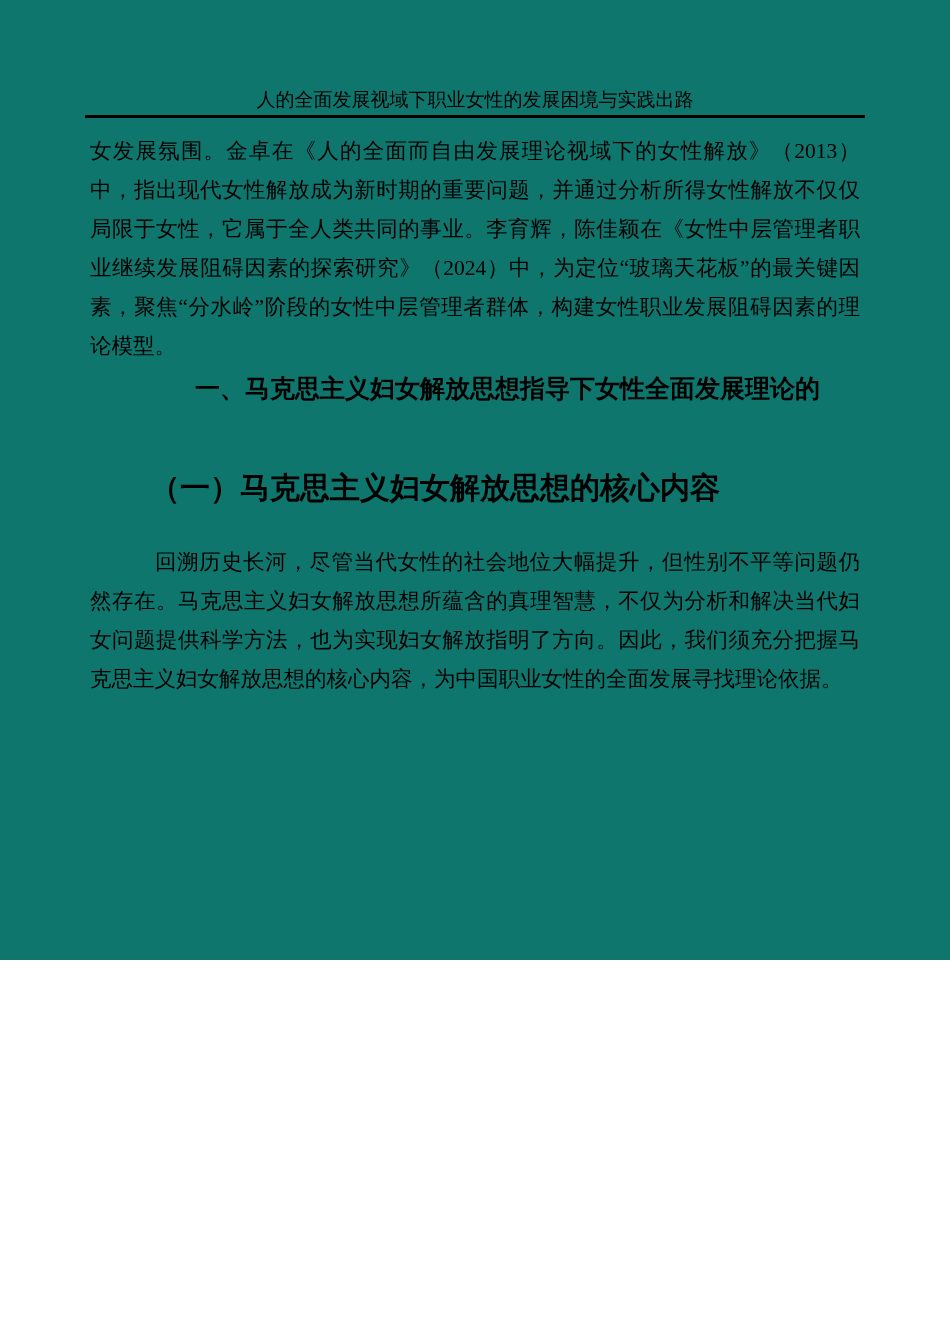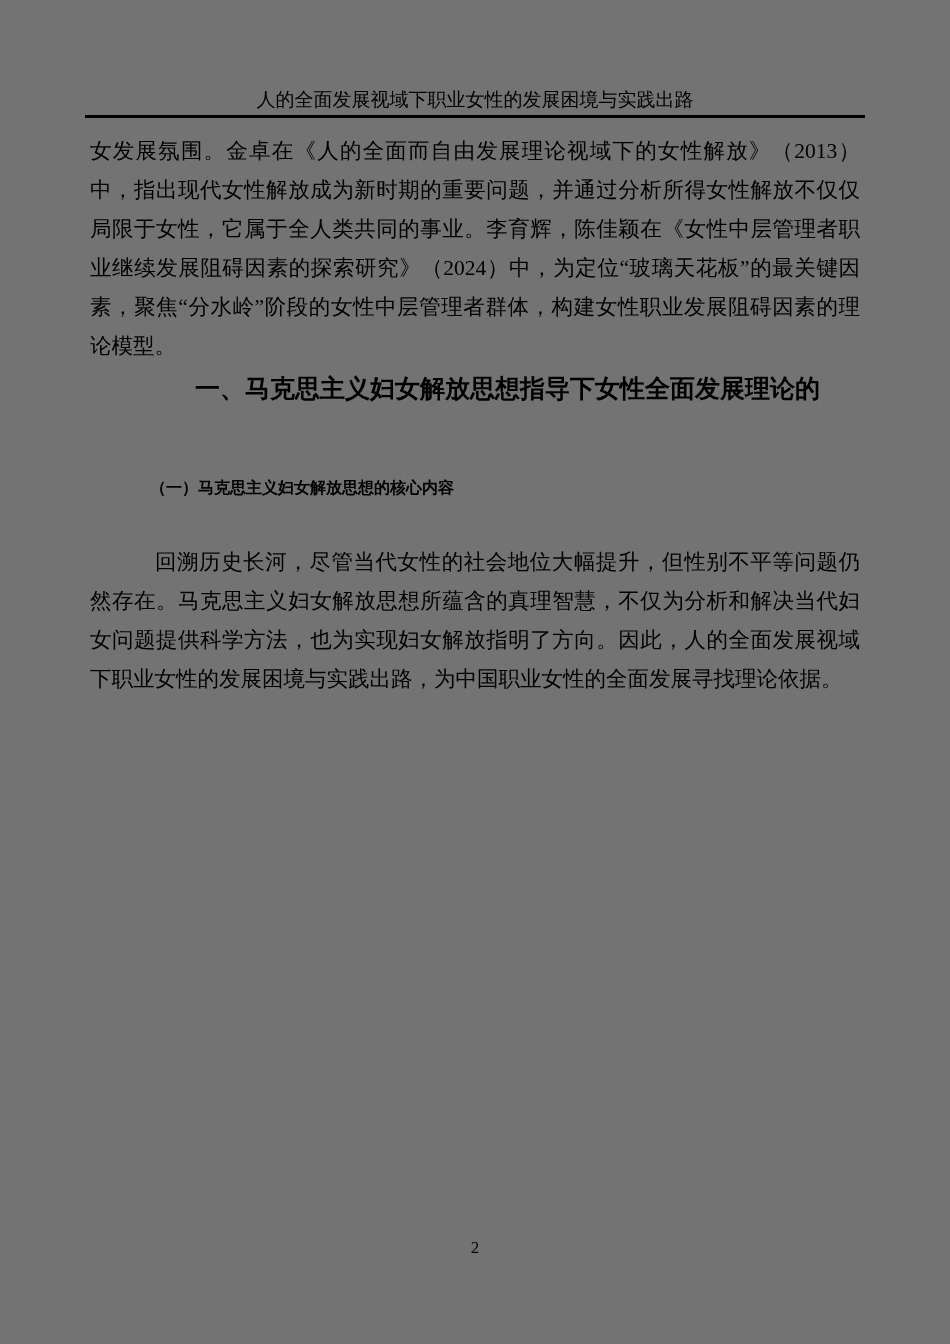--- a/index.html
+++ b/index.html
@@ -3,22 +3,22 @@
 <meta charset="utf-8">
 <style>
   html, body {
     margin: 0;
     padding: 0;
     background: #ffffff;
   }
   .page {
     position: relative;
     width: 950px;
-    height: 1344px;
-    background: #737373;
+    height: 960px;
+    background: #0f766e;
     overflow: hidden;
     color: #000000;
     font-family: "Liberation Serif", "DejaVu Serif", serif;
   }
   .content {
     position: absolute;
     left: 85px;
     top: 0;
     width: 780px;
   }
@@ -61,21 +61,21 @@
     white-space: nowrap;
   }
   h1.sec-heading .h1-line2 {
     display: block;
   }
   h2.sub-heading {
     margin: 16px 0 40px 0;
     padding-left: 65px;
     font-family: "Liberation Sans", "DejaVu Sans", sans-serif;
     font-weight: 700;
-    font-size: 16px;
+    font-size: 30px;
     line-height: 30px;
     color: #000000;
   }
   sup.footnote-ref {
     font-size: 13px;
     line-height: 0;
     vertical-align: super;
   }
   .footer-pageno {
     position: absolute;
@@ -102,20 +102,20 @@
       <p class="para indent-none">女发展氛围。金卓在《人的全面而自由发展理论视域下的女性解放》（2013）中，指出现代女性解放成为新时期的重要问题，并通过分析所得女性解放不仅仅局限于女性，它属于全人类共同的事业。李育辉，陈佳颖在《女性中层管理者职业继续发展阻碍因素的探索研究》（2024）中，为定位“玻璃天花板”的最关键因素，聚焦“分水岭”阶段的女性中层管理者群体，构建女性职业发展阻碍因素的理论模型。</p>
 
 
       <h1 class="sec-heading">
         <span class="h1-line1">一、马克思主义妇女解放思想指导下女性全面发展理论的</span>
       </h1>
 
 
       <h2 class="sub-heading">（一）马克思主义妇女解放思想的核心内容</h2>
 
-      <p class="para indent-medium">回溯历史长河，尽管当代女性的社会地位大幅提升，但性别不平等问题仍然存在。马克思主义妇女解放思想所蕴含的真理智慧，不仅为分析和解决当代妇女问题提供科学方法，也为实现妇女解放指明了方向。因此，人的全面发展视域下职业女性的发展困境与实践出路，为中国职业女性的全面发展寻找理论依据。</p>
+      <p class="para indent-medium">回溯历史长河，尽管当代女性的社会地位大幅提升，但性别不平等问题仍然存在。马克思主义妇女解放思想所蕴含的真理智慧，不仅为分析和解决当代妇女问题提供科学方法，也为实现妇女解放指明了方向。因此，我们须充分把握马克思主义妇女解放思想的核心内容，为中国职业女性的全面发展寻找理论依据。</p>
 
 
     </div>
   </div>
 
   <div class="footer-pageno">2</div>
 </div>
 
 </body></html>

